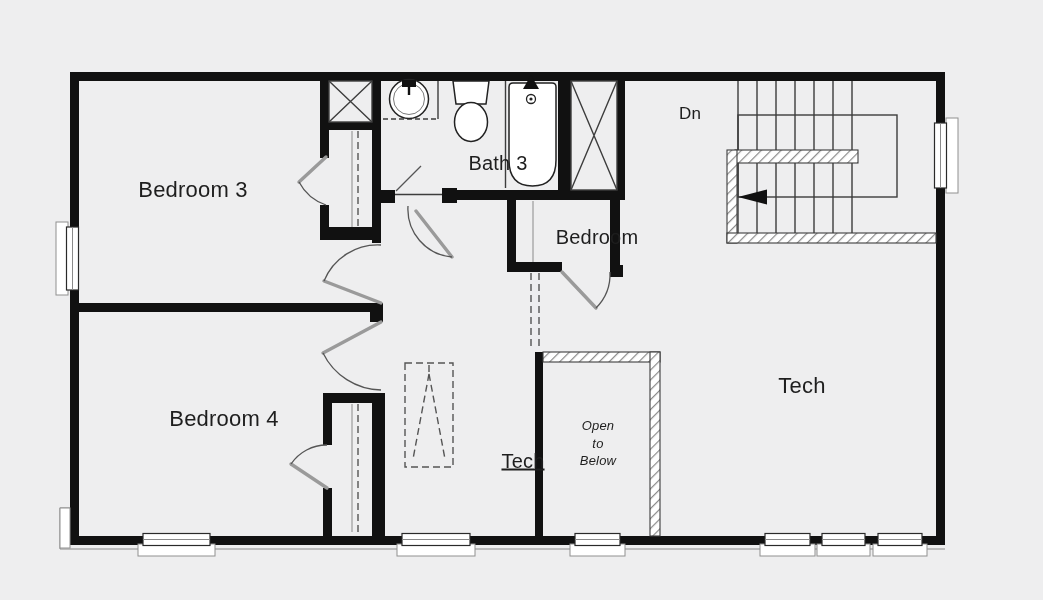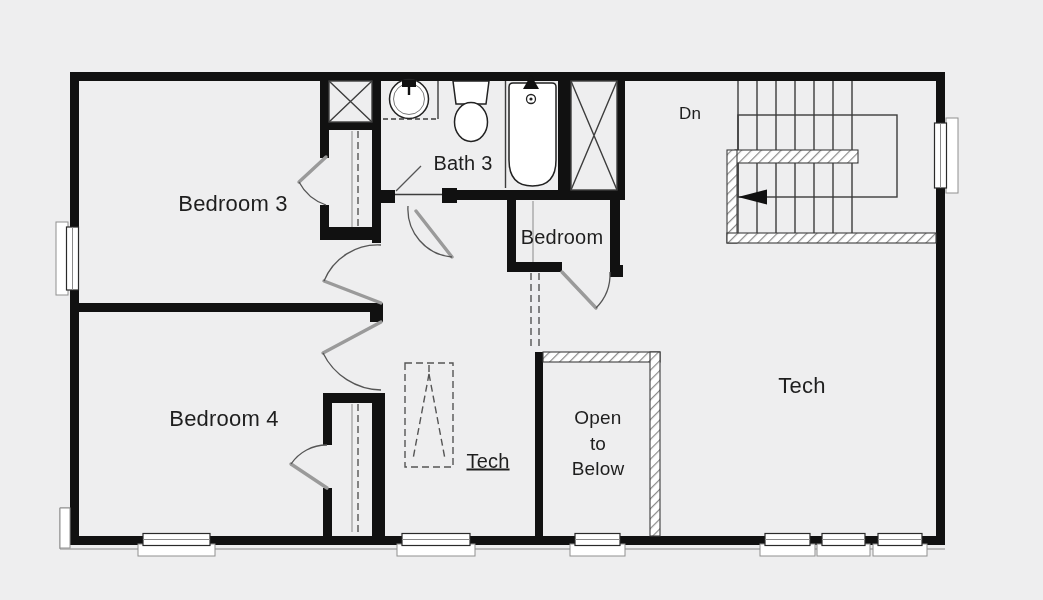--- a/index.html
+++ b/index.html
@@ -16,22 +16,22 @@
   .fixture{stroke:#222;stroke-width:1.5;fill:#fff;}
   .leaf{stroke:var(--door);stroke-width:3.4;stroke-linecap:round;fill:none;}
   .arc{stroke:#555;stroke-width:1.3;fill:none;}
   .dash{stroke:#555;stroke-width:1.4;fill:none;stroke-dasharray:7 4;}
   .rail{fill:url(#hatch);stroke:var(--line);stroke-width:1.1;}
   .sill{fill:#fff;stroke:#909090;stroke-width:1;}
   .winr{fill:var(--winfill);stroke:#2a2a2a;stroke-width:1.2;}
   .lbl{position:absolute;color:var(--text);transform:translate(-50%,-50%);
        text-align:center;white-space:pre-line;line-height:1.35;letter-spacing:.2px;}
   .lbl-lg{font-size:22px;}
-  .lbl-md{font-size:20px;}
-  .lbl-sm{font-size:19px;}
+  .lbl-md{font-size:20px;margin-left:35px;}
+  .lbl-sm{font-size:13px;font-style:italic;}
   .lbl-dn{font-size:17px;}
 </style>
 </head>
 <body>
 
 <div class="plan">
   <svg width="1043" height="600" viewBox="0 0 1043 600">
     <defs>
       <pattern id="hatch" width="7" height="7" patternUnits="userSpaceOnUse" patternTransform="rotate(45)">
         <rect width="7" height="7" fill="#ffffff"></rect>
@@ -213,21 +213,21 @@
         <path class="thin" d="M395,194.5 H442"></path>
       </g>
       <g>
         <path class="leaf" d="M562,272 L596,308"></path>
           <path class="arc" d="M610,272 A48,48 0 0 1 596,308"></path>
       </g>
       <path class="arc" d="M396,191 L421,166"></path>
     </g>
   </svg>
 
-  <div class="lbl lbl-lg" style="left:193px;top:204px;margin-left:40px;">Bedroom 3</div>
+  <div class="lbl lbl-lg" style="left:193px;top:190px;">Bedroom 3</div>
   <div class="lbl lbl-lg" style="left:193px;top:419px;margin-left:31px;">Bedroom 4</div>
   <div class="lbl lbl-md" style="left:463px;top:163px;">Bath 3</div>
   <div class="lbl lbl-md" style="left:562px;top:237px;">Bedroom</div>
   <div class="lbl lbl-md" style="left:488px;top:461px;text-decoration:underline;">Tech</div>
   <div class="lbl lbl-sm" style="left:598px;top:443px;">Open
 to
 Below</div>
   <div class="lbl lbl-lg" style="left:802px;top:386px;">Tech</div>
   <div class="lbl lbl-dn" style="left:690px;top:114px;">Dn</div>
 </div>

